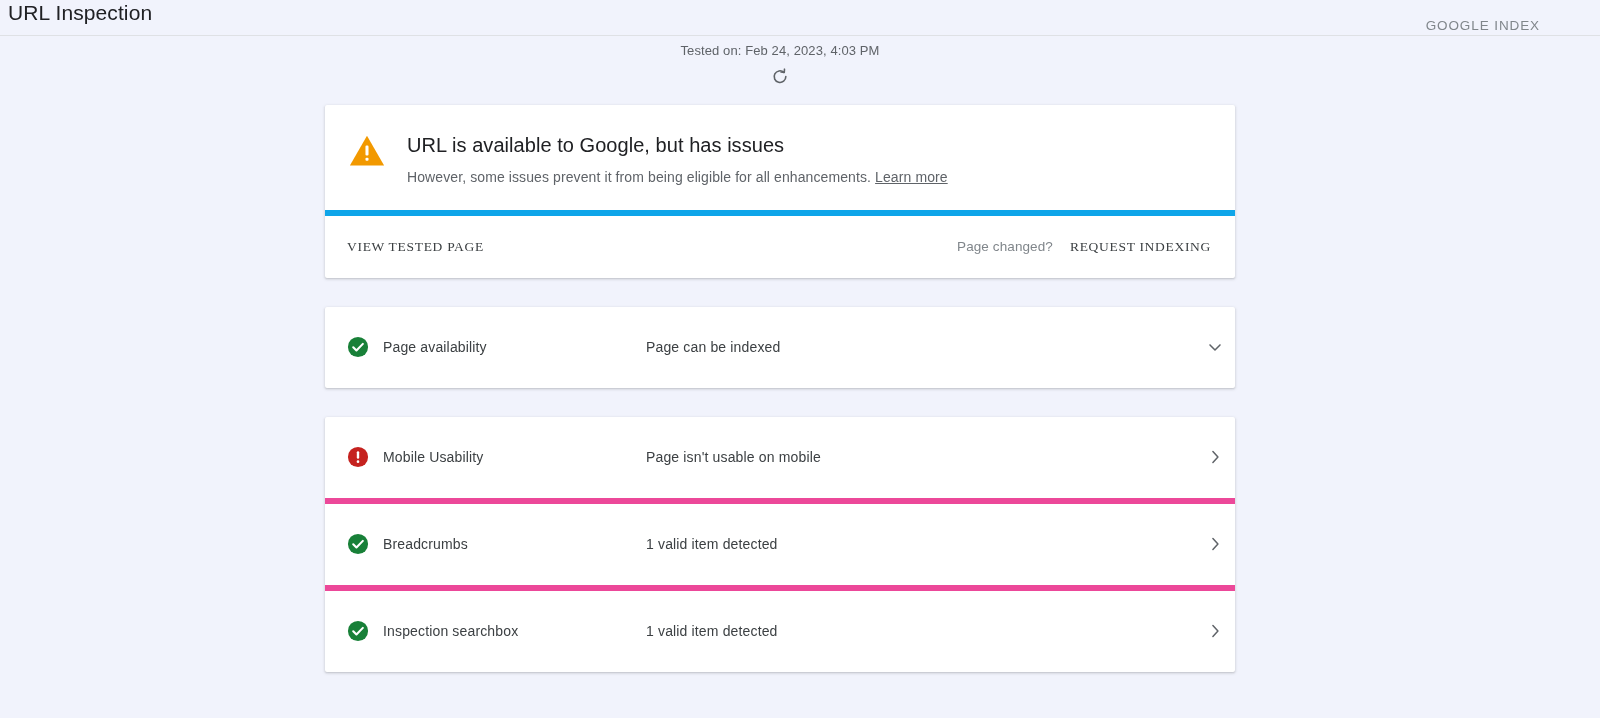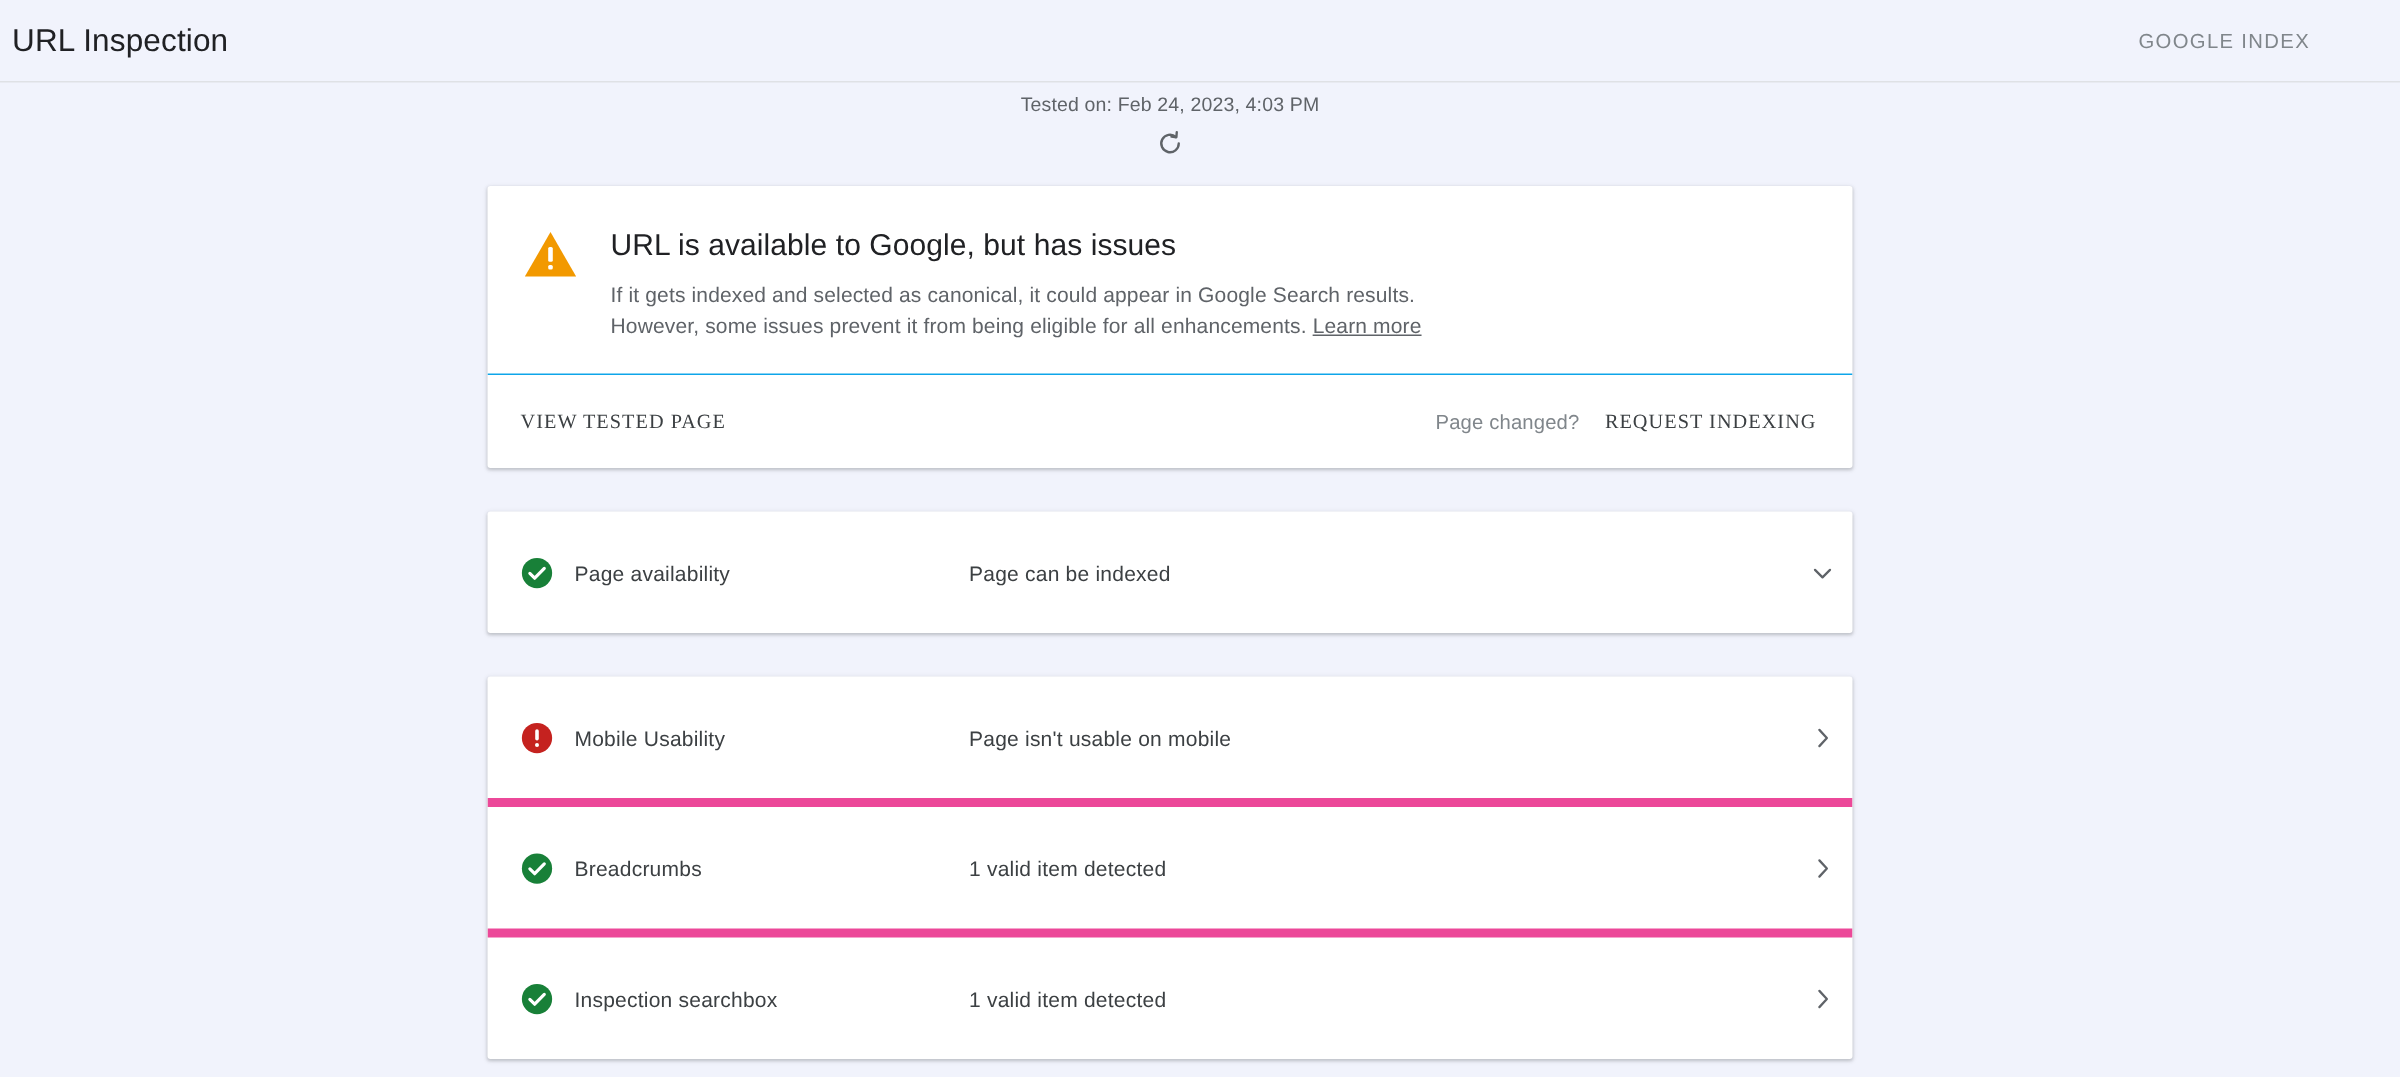--- a/index.html
+++ b/index.html
@@ -12,24 +12,23 @@
     height: 718px;
     background: #F1F3FC;
     font-family: "Liberation Sans", sans-serif;
     color: #3c4043;
     overflow: hidden;
   }
 
   
   .header {
     position: relative;
-    height: 55px;
+    height: 36px;
     background: #F1F3FC;
     display: flex;
-    align-items: center;
     justify-content: space-between;
     padding: 0 0 0 8px;
     box-sizing: border-box;
   }
   .header::after {
     content: "";
     position: absolute;
     left: 0; right: 0; bottom: 0;
     height: 1px;
     background: #dfe1e5;
@@ -111,21 +110,21 @@
     box-shadow: 0 1px 2px 0 rgba(60,64,67,.20), 0 1px 3px 1px rgba(60,64,67,.08);
     overflow: hidden;
   }
   .card + .card {
     margin-top: 29px;
   }
 
   .alert-body {
     display: flex;
     padding: 26px 24px 22px 22px;
-    border-bottom: 1px solid #0ea5e9;
+    border-bottom: 6px solid #0ea5e9;
   }
   .alert-icon {
     flex: 0 0 auto;
     width: 40px;
     margin-right: 20px;
     padding-top: 2px;
   }
   .alert-text { flex: 1 1 auto; padding-top: 1px;}
   .alert-title {
     font-size: 20px;
@@ -248,21 +247,20 @@
         <div class="alert-icon">
           <svg viewBox="0 0 40 40" width="40" height="36">
             <path d="M20 3 L39 36 L1 36 Z" fill="#F29900"></path>
             <rect x="18.3" y="14" width="3.4" height="11" rx="1.2" fill="#ffffff"></rect>
             <rect x="18.3" y="27.4" width="3.4" height="3.4" rx="1.2" fill="#ffffff"></rect>
           </svg>
         </div>
         <div class="alert-text">
           <div class="alert-title">URL is available to Google, but has issues</div>
           <div class="alert-desc">
-            <div>If it gets indexed and selected as canonical, it could appear in Google Search results.</div>
             <div>
               <span>However, some issues prevent it from being eligible for all enhancements.</span>
               <span class="learn-more">Learn more</span>
             </div>
           </div>
         </div>
       </div>
       <div class="actions-row">
         <button class="action-btn">VIEW TESTED PAGE</button>
         <div class="actions-spacer"></div>

